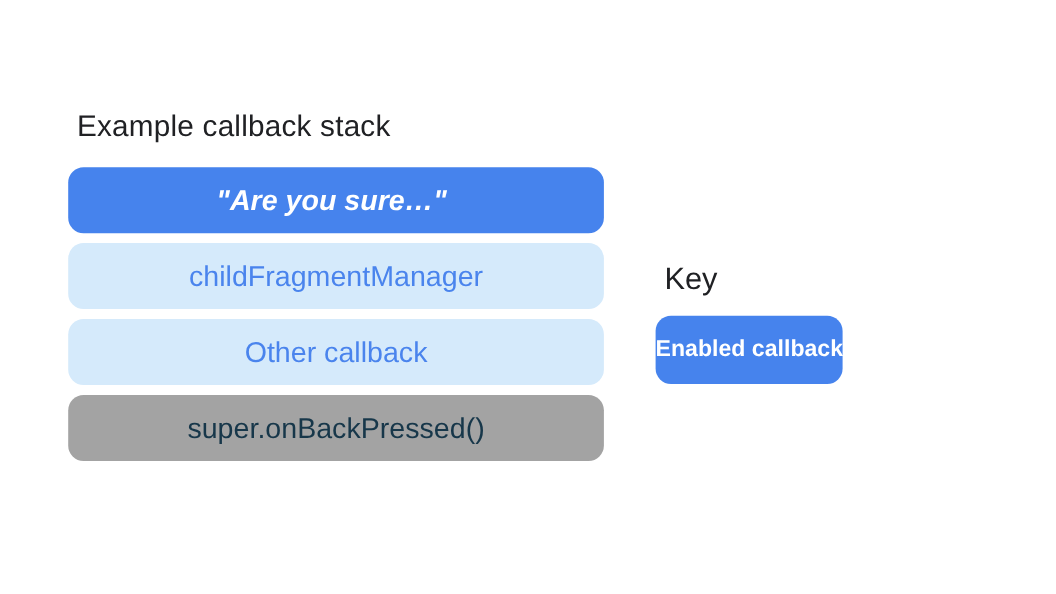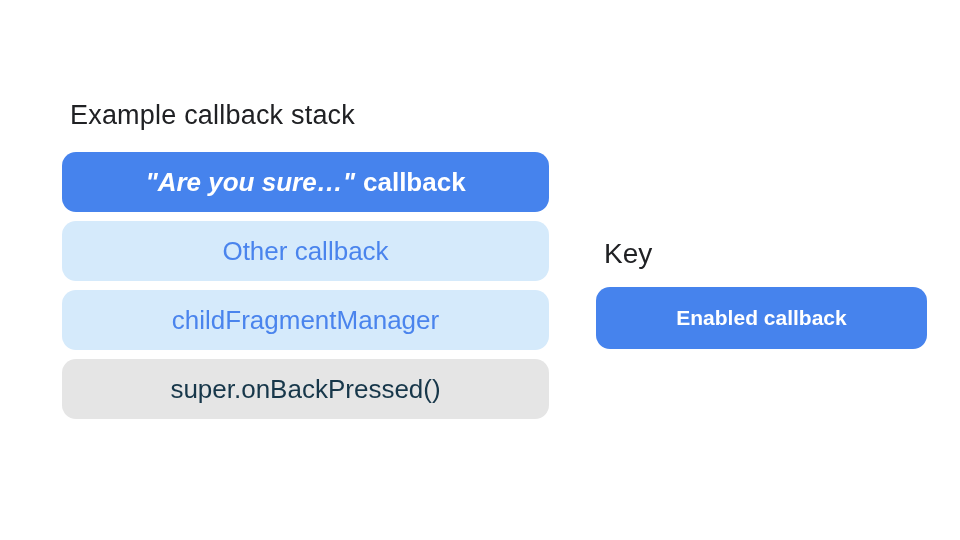--- a/index.html
+++ b/index.html
@@ -48,21 +48,21 @@
     background: #4683ED;
     color: #ffffff;
     font-weight: 700;
   }
   .box.disabled {
     background: #D5EAFB;
     color: #4A84ED;
     font-weight: 400;
   }
   .box.system {
-    background: #e5e5e5;
+    background: #a3a3a3;
     color: #17374A;
     font-weight: 400;
   }
   .italic-part {
     font-style: italic;
     margin-right: 8px;
   }
   .key-title {
     position: absolute;
     left: 604px;
@@ -70,42 +70,41 @@
     font-size: 28px;
     font-weight: 500;
     color: #202124;
   }
   .key {
     position: absolute;
     left: 596px;
     top: 287px;
     width: 331px;
     display: flex;
-    flex-direction: column;
+    flex-direction: row;
     gap: 10px;
   }
   .key .box {
     height: 62px;
     font-size: 21px;
   }
 </style>
 </head>
 <body>
 
 <div class="canvas">
 
   <div class="stack-title">Example callback stack</div>
 
   <div class="stack">
     <div class="box enabled">
       <span class="italic-part">"Are you sure…"</span>
-      <span>callback</span>
     </div>
+    <div class="box disabled">childFragmentManager</div>
     <div class="box disabled">Other callback</div>
-    <div class="box disabled">childFragmentManager</div>
     <div class="box system">super.onBackPressed()</div>
   </div>
 
   <div class="key-title">Key</div>
 
   <div class="key">
     <div class="box enabled">Enabled callback</div>
   </div>
 
 </div>

